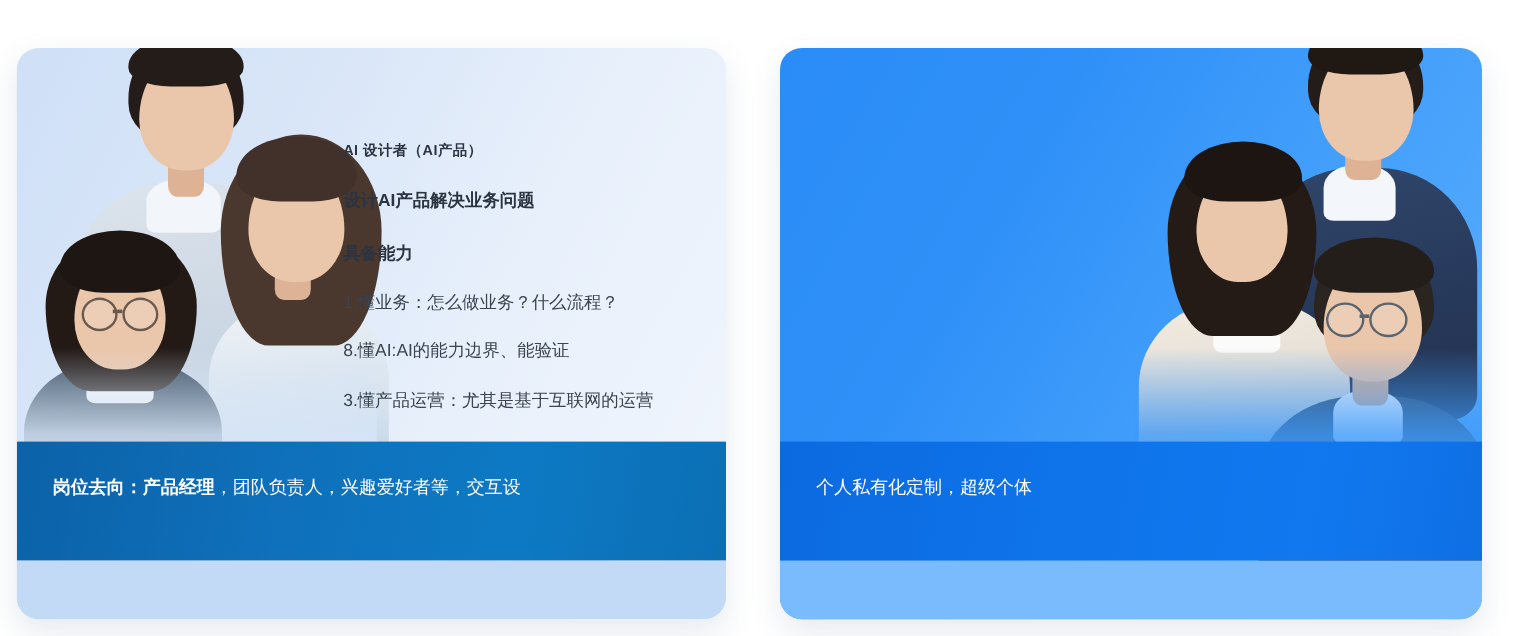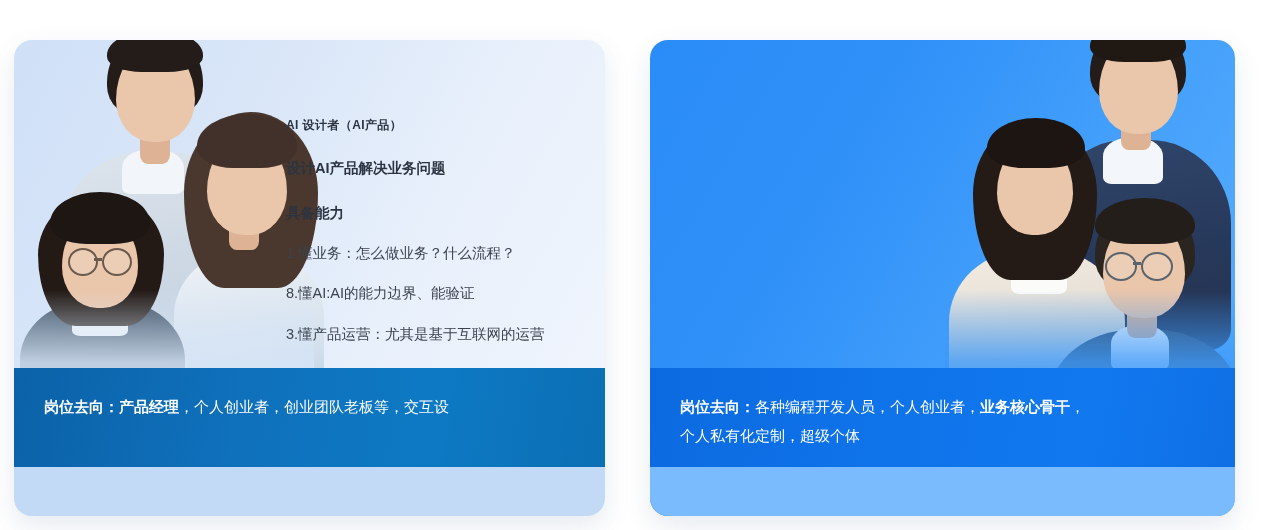--- a/index.html
+++ b/index.html
@@ -140,20 +140,21 @@
     font-size: 14.5px;
     font-weight: bold;
     margin: 0 0 17px 0;
     line-height: 1.3;
   }
   .card-sectionlabel {
     font-size: 14.5px;
     font-weight: bold;
     margin: 0 0 19px 0;
     line-height: 1.3;
+    font-family: Liberation Mono, monospace;
   }
   .bullet {
     font-size: 14.5px;
     font-weight: normal;
     margin: 16px 0 18px 0;
     line-height: 1.55;
   }
   .bullet:last-child { margin-bottom: 0; }
 
   .card-left .card-title { color: #2b3440; }
@@ -241,21 +242,21 @@
       <p class="card-subtitle">设计AI产品解决业务问题</p>
       <p class="card-sectionlabel">具备能力</p>
       <p class="bullet">1.懂业务：怎么做业务？什么流程？</p>
       <p class="bullet">8.懂AI:AI的能力边界、能验证</p>
       <p class="bullet">3.懂产品运营：尤其是基于互联网的运营</p>
     </div>
 
     <div class="card-footer-strip"></div>
 
     <div class="banner">
-      <p class="banner-line"><b>岗位去向：</b><b>产品经理</b><span>，个人创业者，创业团队老板等，交互设</span></p>
+      <p class="banner-line"><b>岗位去向：</b><b>产品经理</b><span>，团队负责人，兴趣爱好者等，交互设</span></p>
     </div>
   </div>
 
   <div class="card card-right">
 
     <div class="photo-zone photo-right" style="left:295px; top:-40px;">
 
       <div class="person">
         <div class="torso" style="left:100px; top:140px; width:186px; height:210px; background:linear-gradient(170deg,#2f466a 0%,#27395b 55%,#24314d 100%);"></div>
         <div class="collar" style="left:158px; top:138px; width:60px; height:46px; background:#f3f6fa;"></div>
@@ -284,18 +285,17 @@
         <div class="glasses" style="left:160px; top:252px; width:28px; height:25px; border-color:#5b646d;"></div>
         <div class="glasses" style="left:196px; top:252px; width:28px; height:25px; border-color:#5b646d;"></div>
         <div class="glasses-bridge" style="left:188px; top:262px; width:8px; background:#5b646d;"></div>
       </div>
       <div class="fade-bottom fade-right-card"></div>
     </div>
 
     <div class="card-footer-strip"></div>
 
     <div class="banner">
-      <p class="banner-line"><b>岗位去向：</b><span>各种编程开发人员，个人创业者，</span><b>业务核心骨干</b><span>，</span></p>
       <p class="banner-line"><span>个人私有化定制，超级个体</span></p>
     </div>
   </div>
 
 </div>
 
 </body></html>

